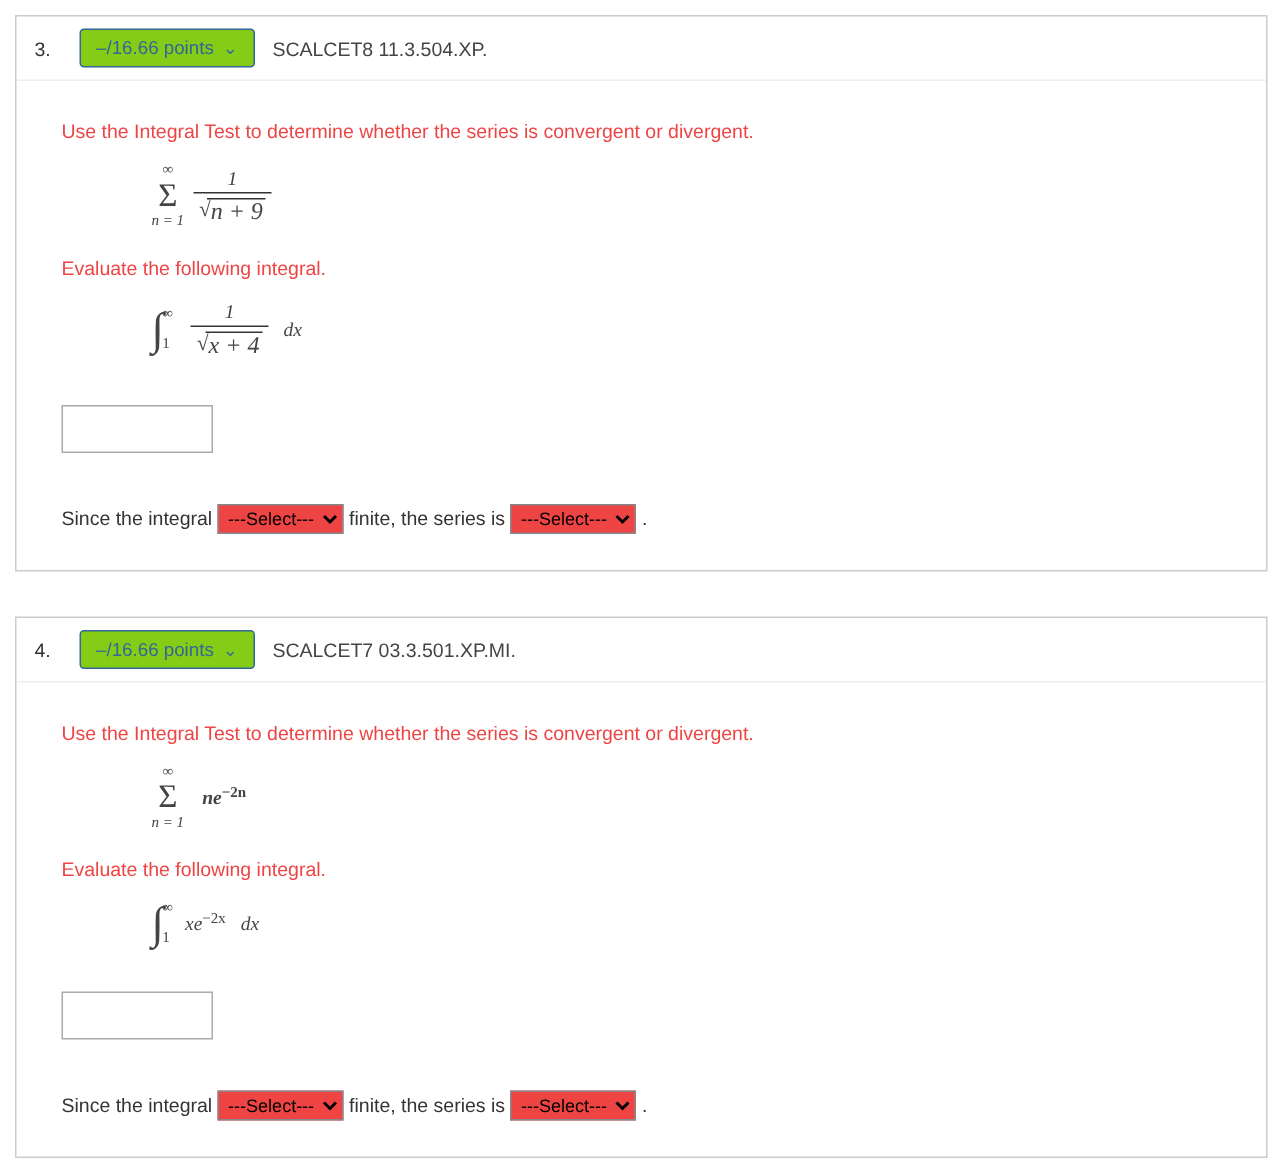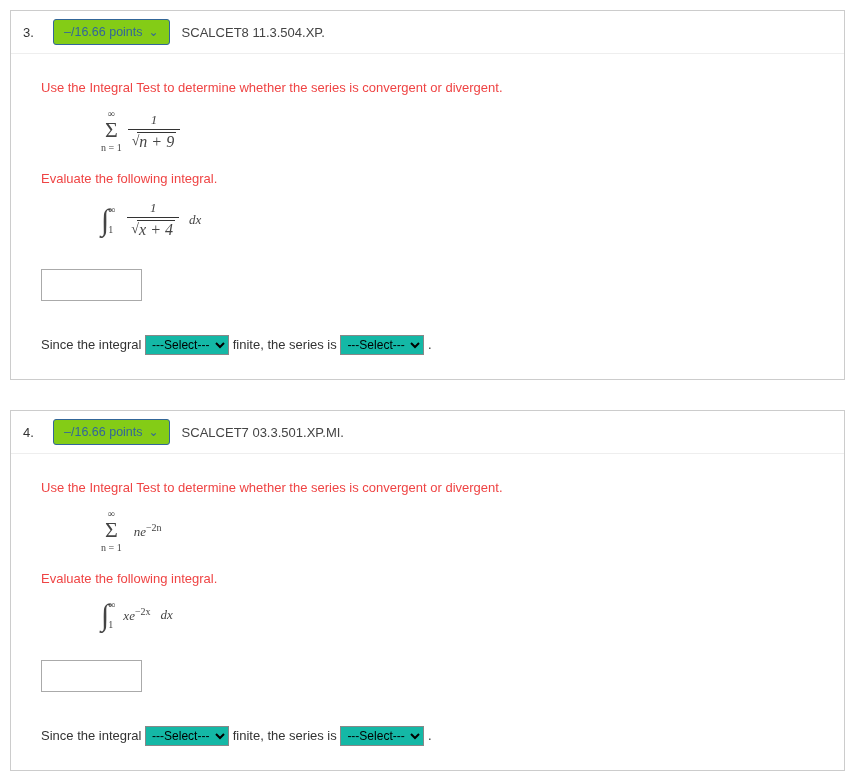--- a/index.html
+++ b/index.html
@@ -75,20 +75,21 @@
   .sigma-op .lim-top {
     font-size: 10px;
   }
   .sigma-op .sigma {
     font-size: 22px;
     font-family: serif;
   }
   .sigma-op .lim-bot {
     font-size: 10px;
     margin-top: 2px;
+    font-style: italic;
   }
   .frac {
     display: inline-flex;
     flex-direction: column;
     align-items: center;
     vertical-align: middle;
     font-size: 13px;
   }
   .frac .num {
     padding: 0 4px 1px 4px;
@@ -145,21 +146,21 @@
     margin: 12px 0 10px 0;
     background: #fff;
   }
   .sentence {
     margin-top: 24px;
   }
   select.inline-select {
     font-size: 12px;
     border: 1px solid #888;
     padding: 1px 2px;
-    background: #14b8a6;
+    background: #ef4444;
     font-family: inherit;
   }
   .sup {
     font-size: 10px;
     vertical-align: super;
     font-style: normal;
   }
 </style>
 </head>
 <body>
@@ -247,21 +248,21 @@
   <div class="q-body">
     <div class="instr">Use the Integral Test to determine whether the series is convergent or divergent.</div>
 
     <div class="math-block">
       <span class="sigma-row">
         <span class="sigma-op">
           <span class="lim-top">∞</span>
           <span class="sigma">Σ</span>
           <span class="lim-bot">n = 1</span>
         </span>
-        <span style="margin-left:6px;">
+        <span style="margin-left:6px;font-weight:bold;">
           <span>ne</span><span class="sup">−2n</span>
         </span>
       </span>
     </div>
 
     <div class="instr">Evaluate the following integral.</div>
 
     <div class="math-block">
       <span class="sigma-row">
         <span class="int-op">

